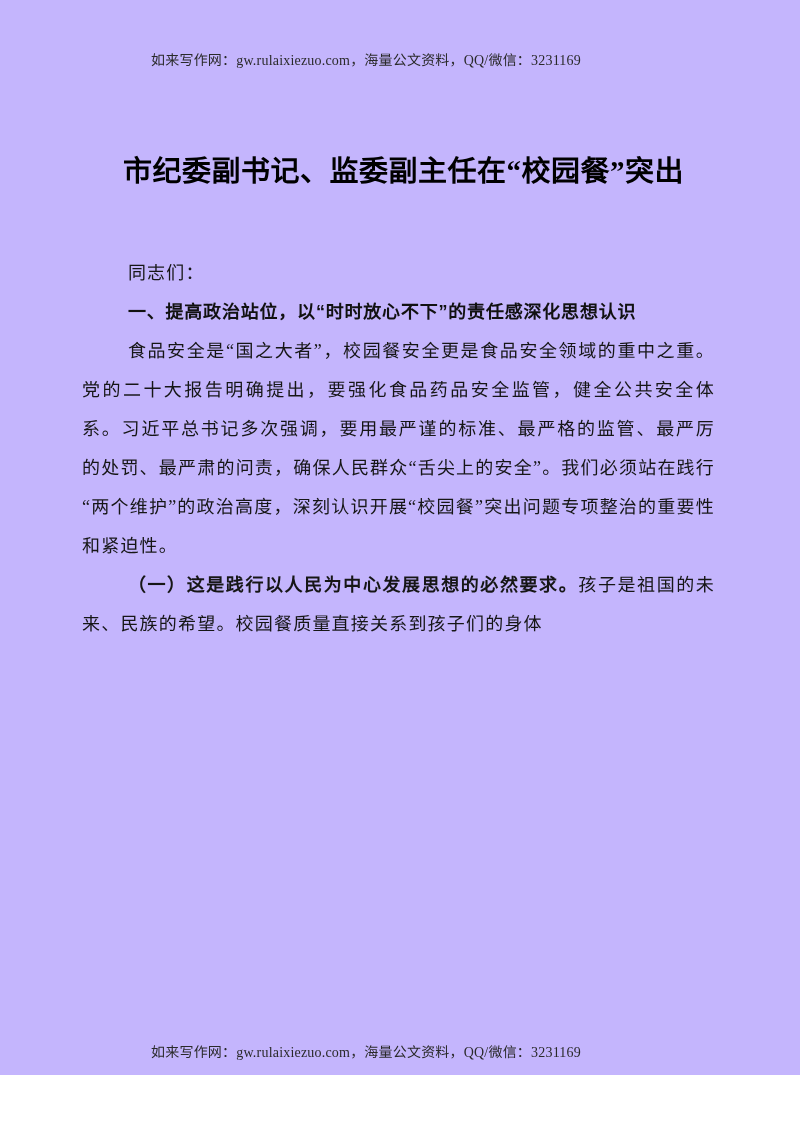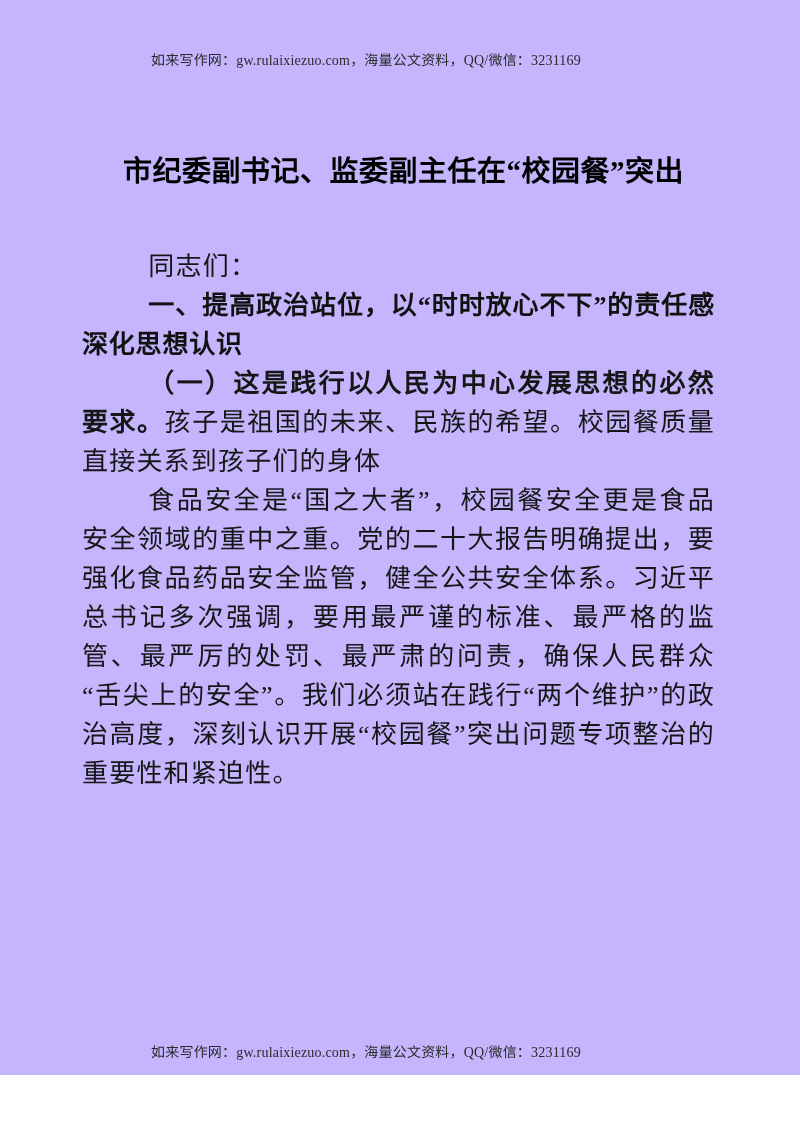--- a/index.html
+++ b/index.html
@@ -44,35 +44,35 @@
     line-height: 46px;
     font-weight: bold;
     color: #000000;
     letter-spacing: 0.5px;
   }
   .doc-title .title-line { display: block; }
 
   
   .content {
     position: absolute;
-    top: 247px;
+    top: 254px;
     left: 82px;
     right: 85px;
-    font-size: 26px;
+    font-size: 18px;
     line-height: 39px;
     letter-spacing: 1.2px;
     text-align: justify;
     text-justify: inter-ideograph;
   }
   .content p {
     margin: 0;
     text-indent: 2.55em;
   }
   .section-heading {
-    font-family: Liberation Serif, serif;
+    font-family: Liberation Sans, sans-serif;
     font-weight: bold;
     letter-spacing: 0.8px;
     color: #111111;
   }
   .sub-lead {
     font-weight: bold;
   }
 </style>
 </head>
 <body>
@@ -84,22 +84,22 @@
   <h1 class="doc-title" style="margin:0;">
     <span class="title-line">市纪委副书记、监委副主任在“校园餐”突出</span>
   </h1>
 
   <div class="content">
     <p>同志们：</p>
 
 
     <p class="section-heading">一、提高政治站位，以“时时放心不下”的责任感深化思想认识</p>
 
+    <p>食品安全是“国之大者”，校园餐安全更是食品安全领域的重中之重。党的二十大报告明确提出，要强化食品药品安全监管，健全公共安全体系。习近平总书记多次强调，要用最严谨的标准、最严格的监管、最严厉的处罚、最严肃的问责，确保人民群众“舌尖上的安全”。我们必须站在践行“两个维护”的政治高度，深刻认识开展“校园餐”突出问题专项整治的重要性和紧迫性。</p>
+
     <p>
       <span class="sub-lead">（一）这是践行以人民为中心发展思想的必然要求。</span><span>孩子是祖国的未来、民族的希望。校园餐质量直接关系到孩子们的身体</span>
     </p>
-
-    <p>食品安全是“国之大者”，校园餐安全更是食品安全领域的重中之重。党的二十大报告明确提出，要强化食品药品安全监管，健全公共安全体系。习近平总书记多次强调，要用最严谨的标准、最严格的监管、最严厉的处罚、最严肃的问责，确保人民群众“舌尖上的安全”。我们必须站在践行“两个维护”的政治高度，深刻认识开展“校园餐”突出问题专项整治的重要性和紧迫性。</p>
   </div>
 
   <div class="hf footer">如来写作网：gw.rulaixiezuo.com，海量公文资料，QQ/微信：3231169</div>
 
 </div>
 
 </body></html>

